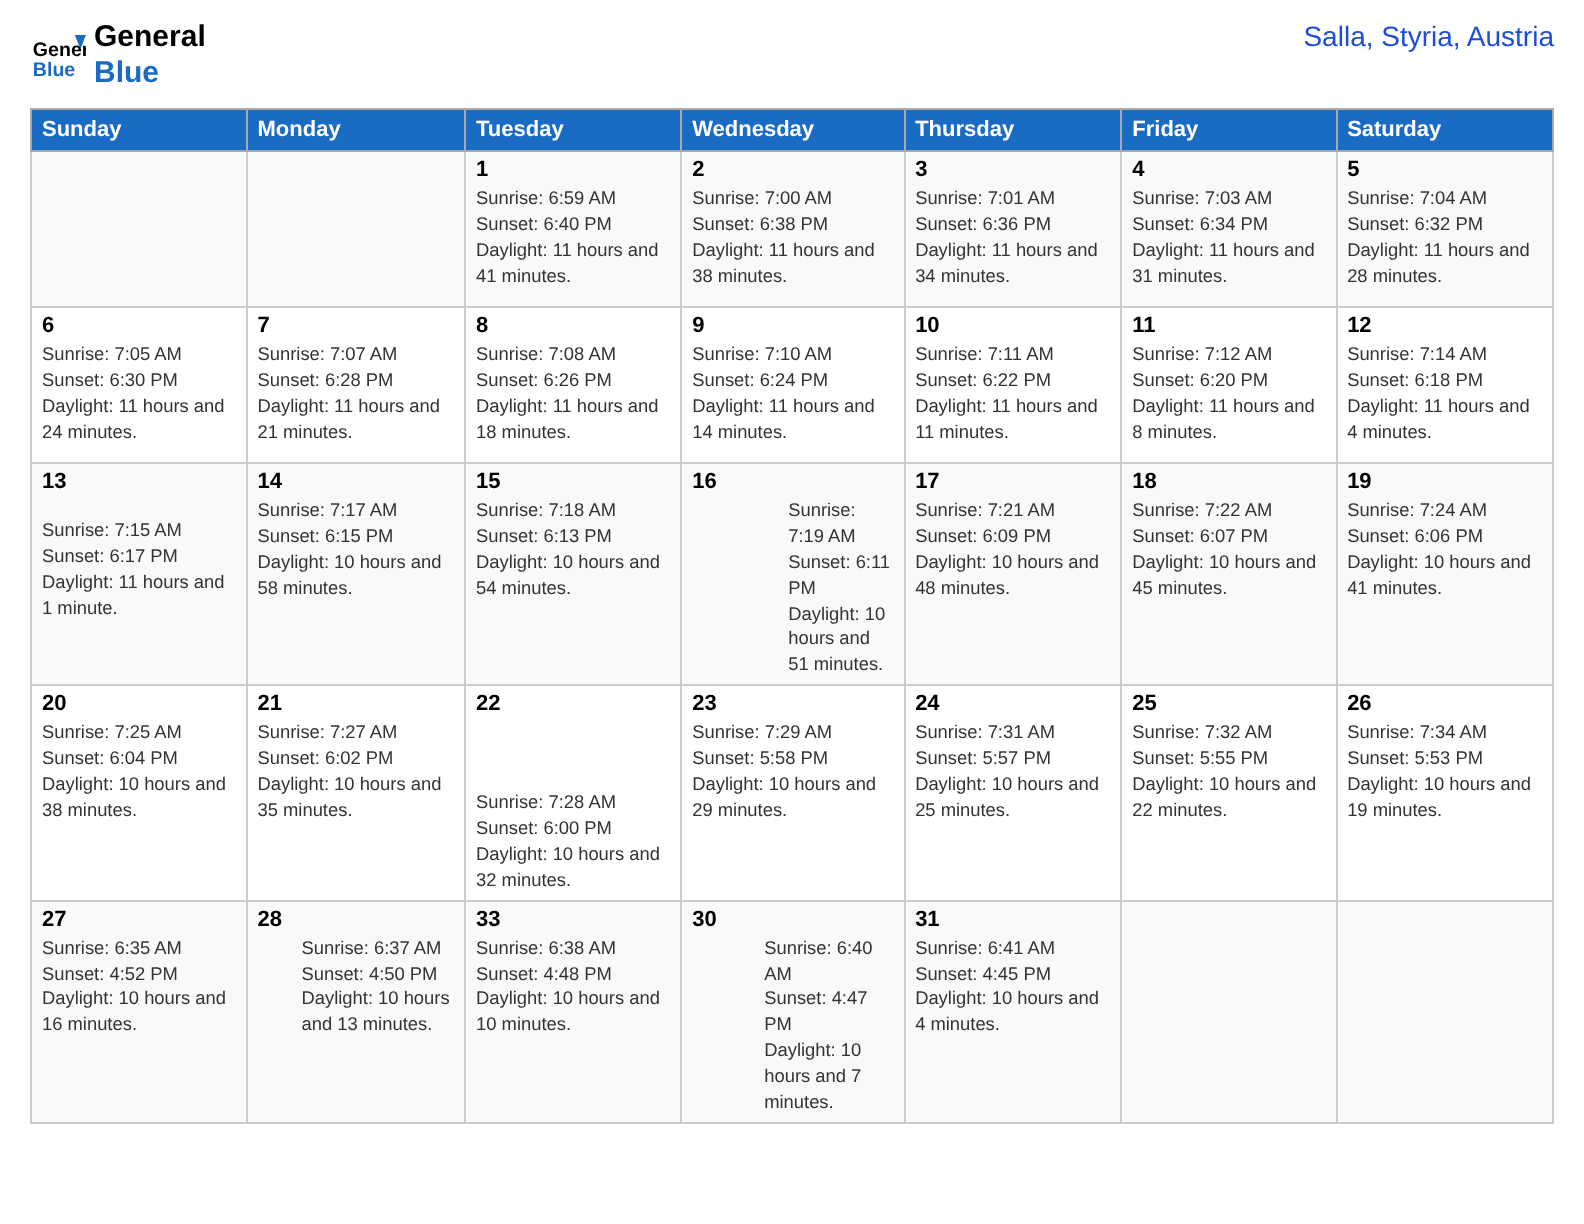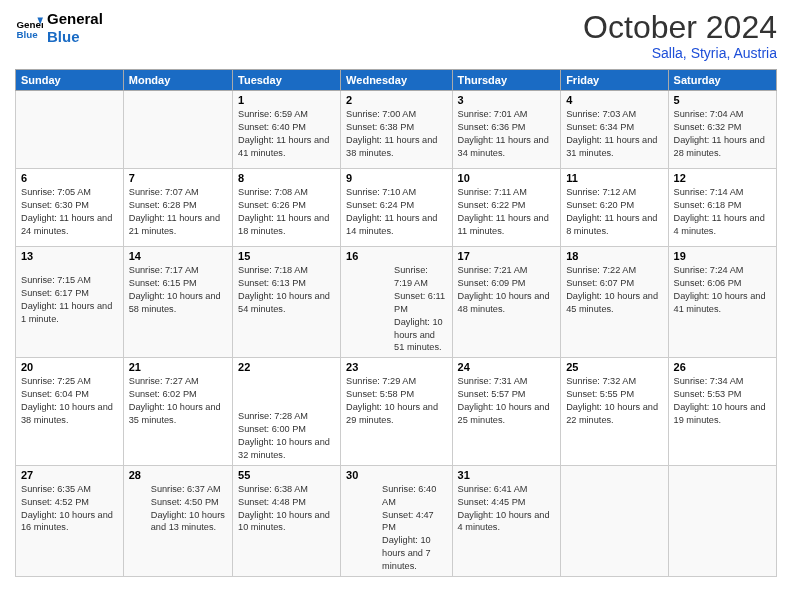--- a/index.html
+++ b/index.html
@@ -93,21 +93,20 @@
         <text x="2" y="20" font-size="14" font-weight="bold" fill="#000">General</text>
         <text x="2" y="34" font-size="14" font-weight="bold" fill="#1a6bc4">Blue</text>
         <polygon points="32,5 40,5 36,15" fill="#1a6bc4"></polygon>
       </svg>
       <div style="display:flex;flex-direction:column;line-height:1.2;">
         <span style="font-size:15px;font-weight:bold;color:#000;">General</span>
         <span style="font-size:15px;font-weight:bold;color:#1a6bc4;">Blue</span>
       </div>
     </div>
     <div class="title-block">
-      <div class="month-title">October 2024</div>
       <div class="location">Salla, Styria, Austria</div>
     </div>
   </div>
 
   <table>
     <thead>
       <tr>
 
       <th>Sunday</th>
           <th>Monday</th>
@@ -292,21 +291,21 @@
 Sunset: 4:52 PM
 Daylight: 10 hours and 16 minutes.</div>
           </td>
           <td>
             <span class="day-num">28</span>
             <div class="day-info" style="white-space: pre-line; margin-left: 22px;">Sunrise: 6:37 AM
 Sunset: 4:50 PM
 Daylight: 10 hours and 13 minutes.</div>
           </td>
           <td>
-            <span class="day-num">55</span>
+            <span class="day-num">33</span>
             <div class="day-info" style="white-space: pre-line;">Sunrise: 6:38 AM
 Sunset: 4:48 PM
 Daylight: 10 hours and 10 minutes.</div>
           </td>
           <td>
             <span class="day-num">30</span>
             <div class="day-info" style="white-space: pre-line; margin-left: 36px;">Sunrise: 6:40 AM
 Sunset: 4:47 PM
 Daylight: 10 hours and 7 minutes.</div>
           </td>

